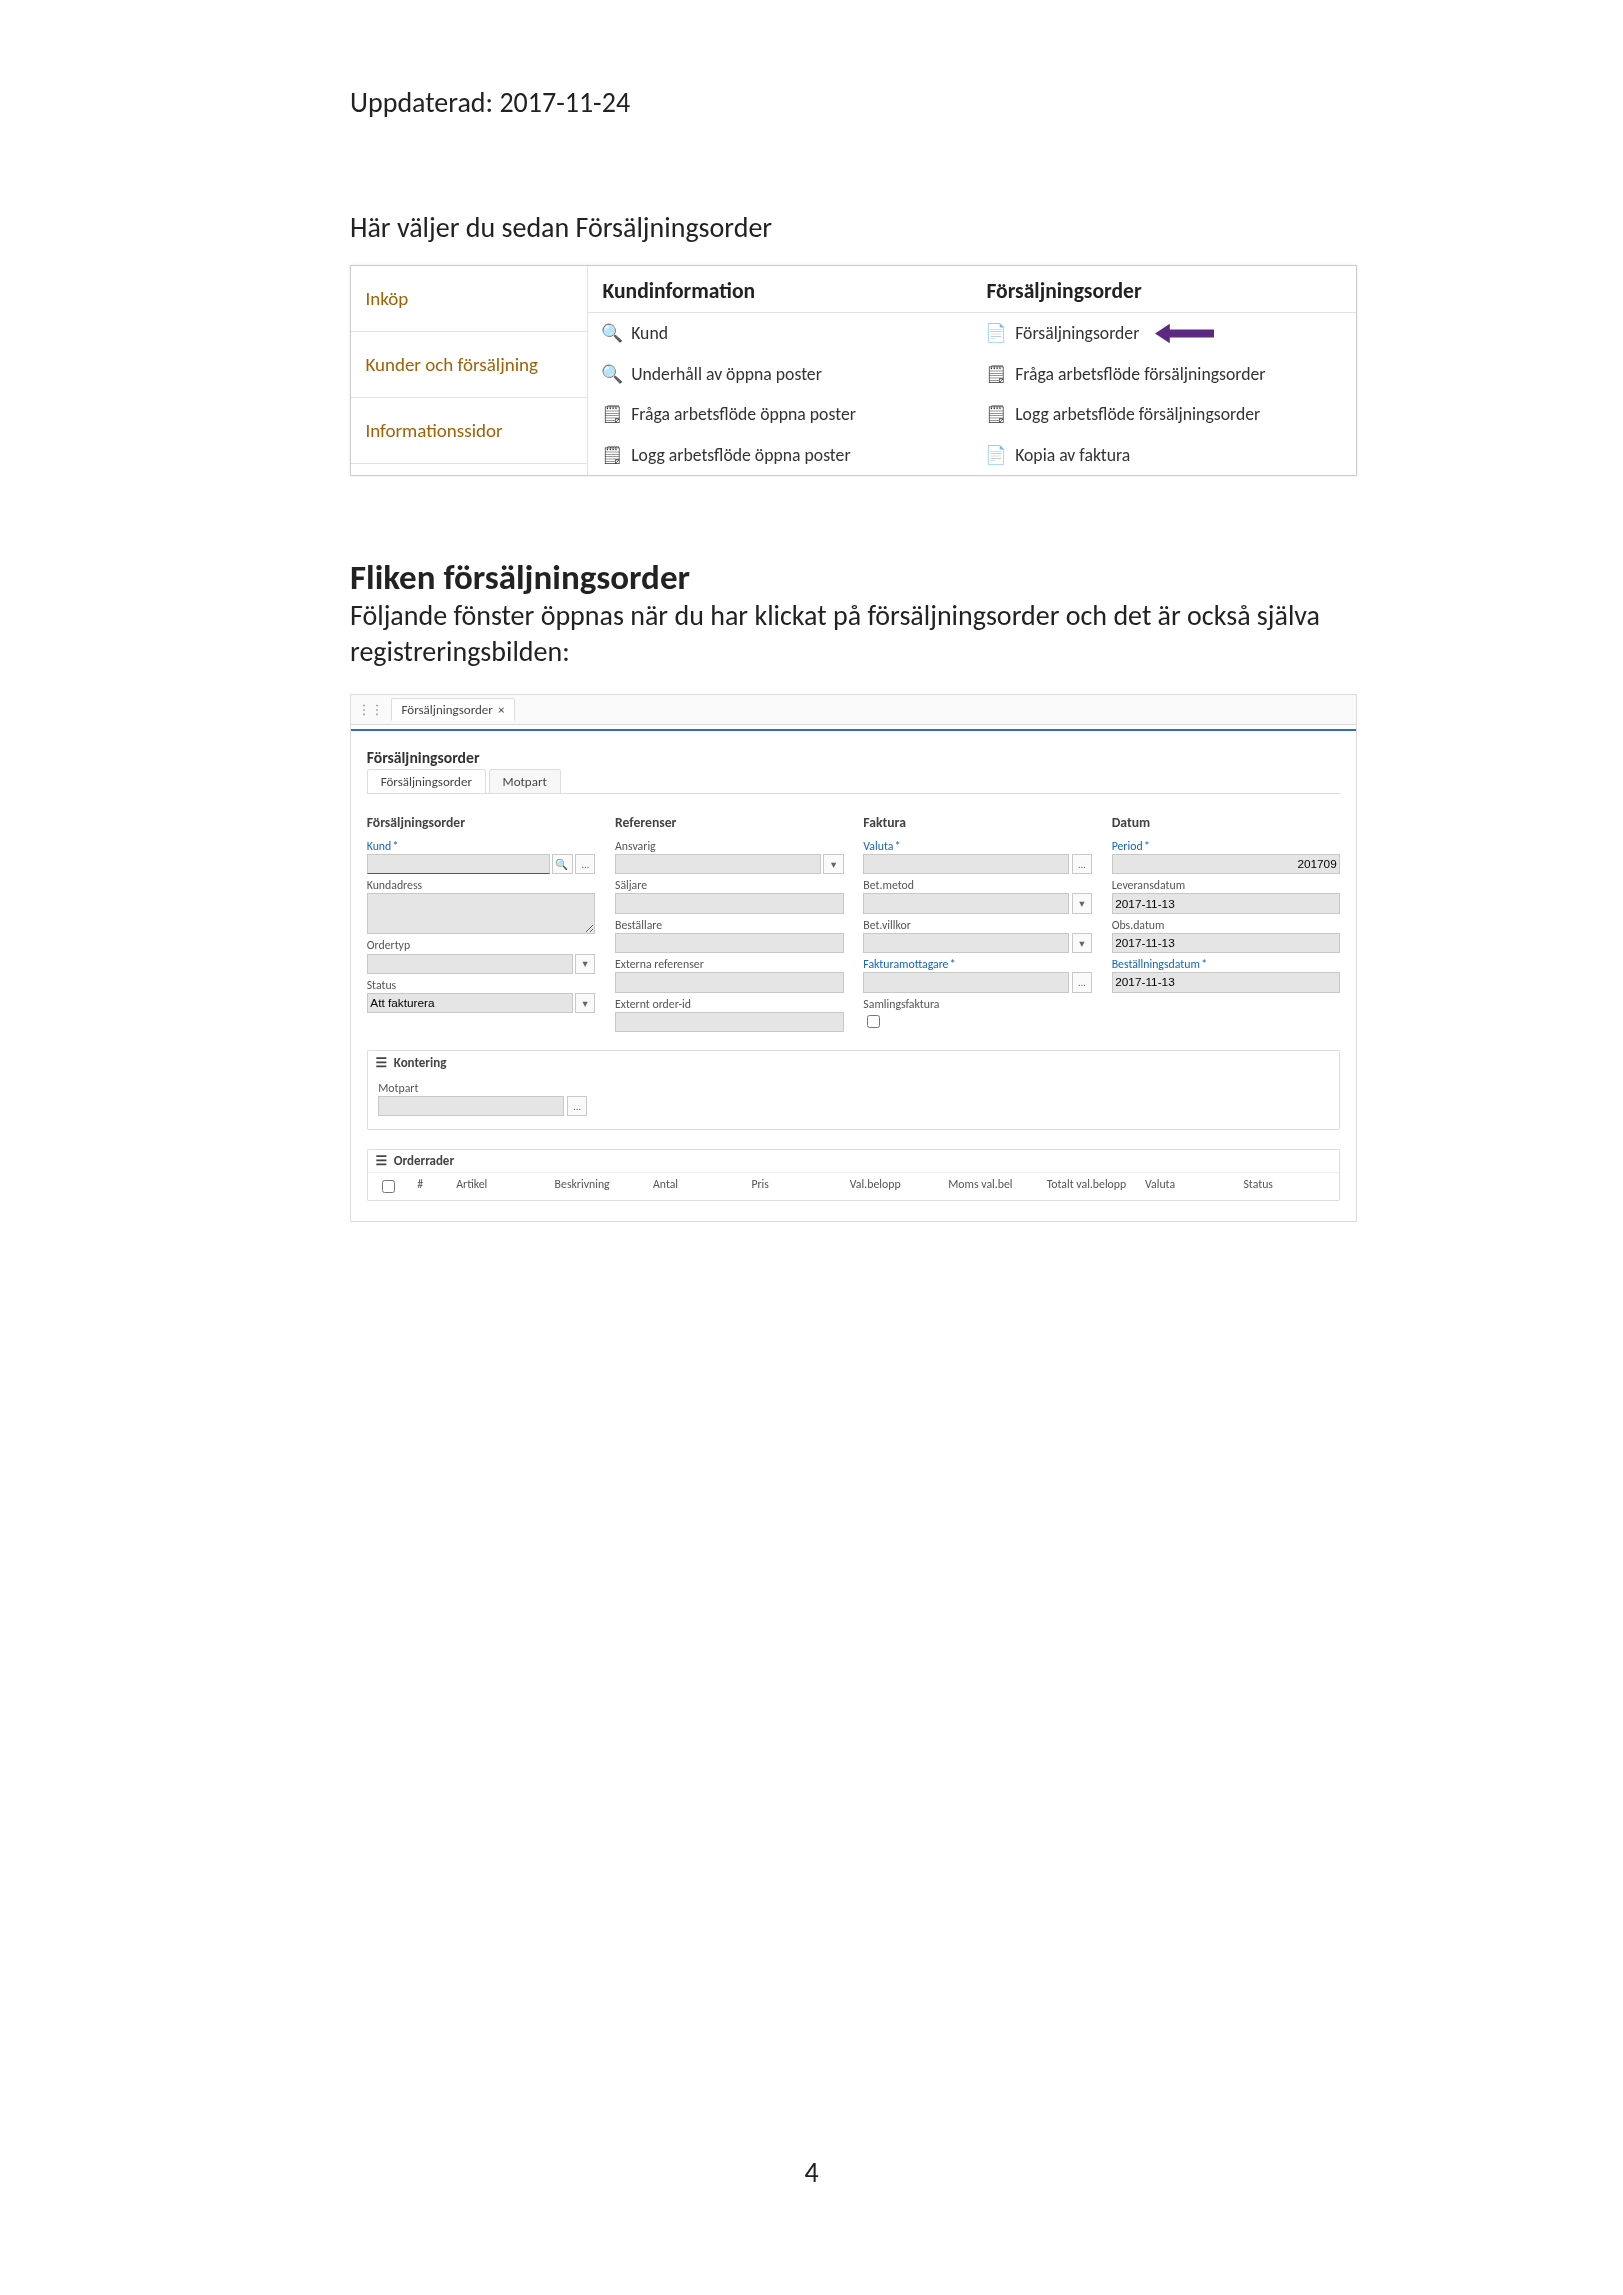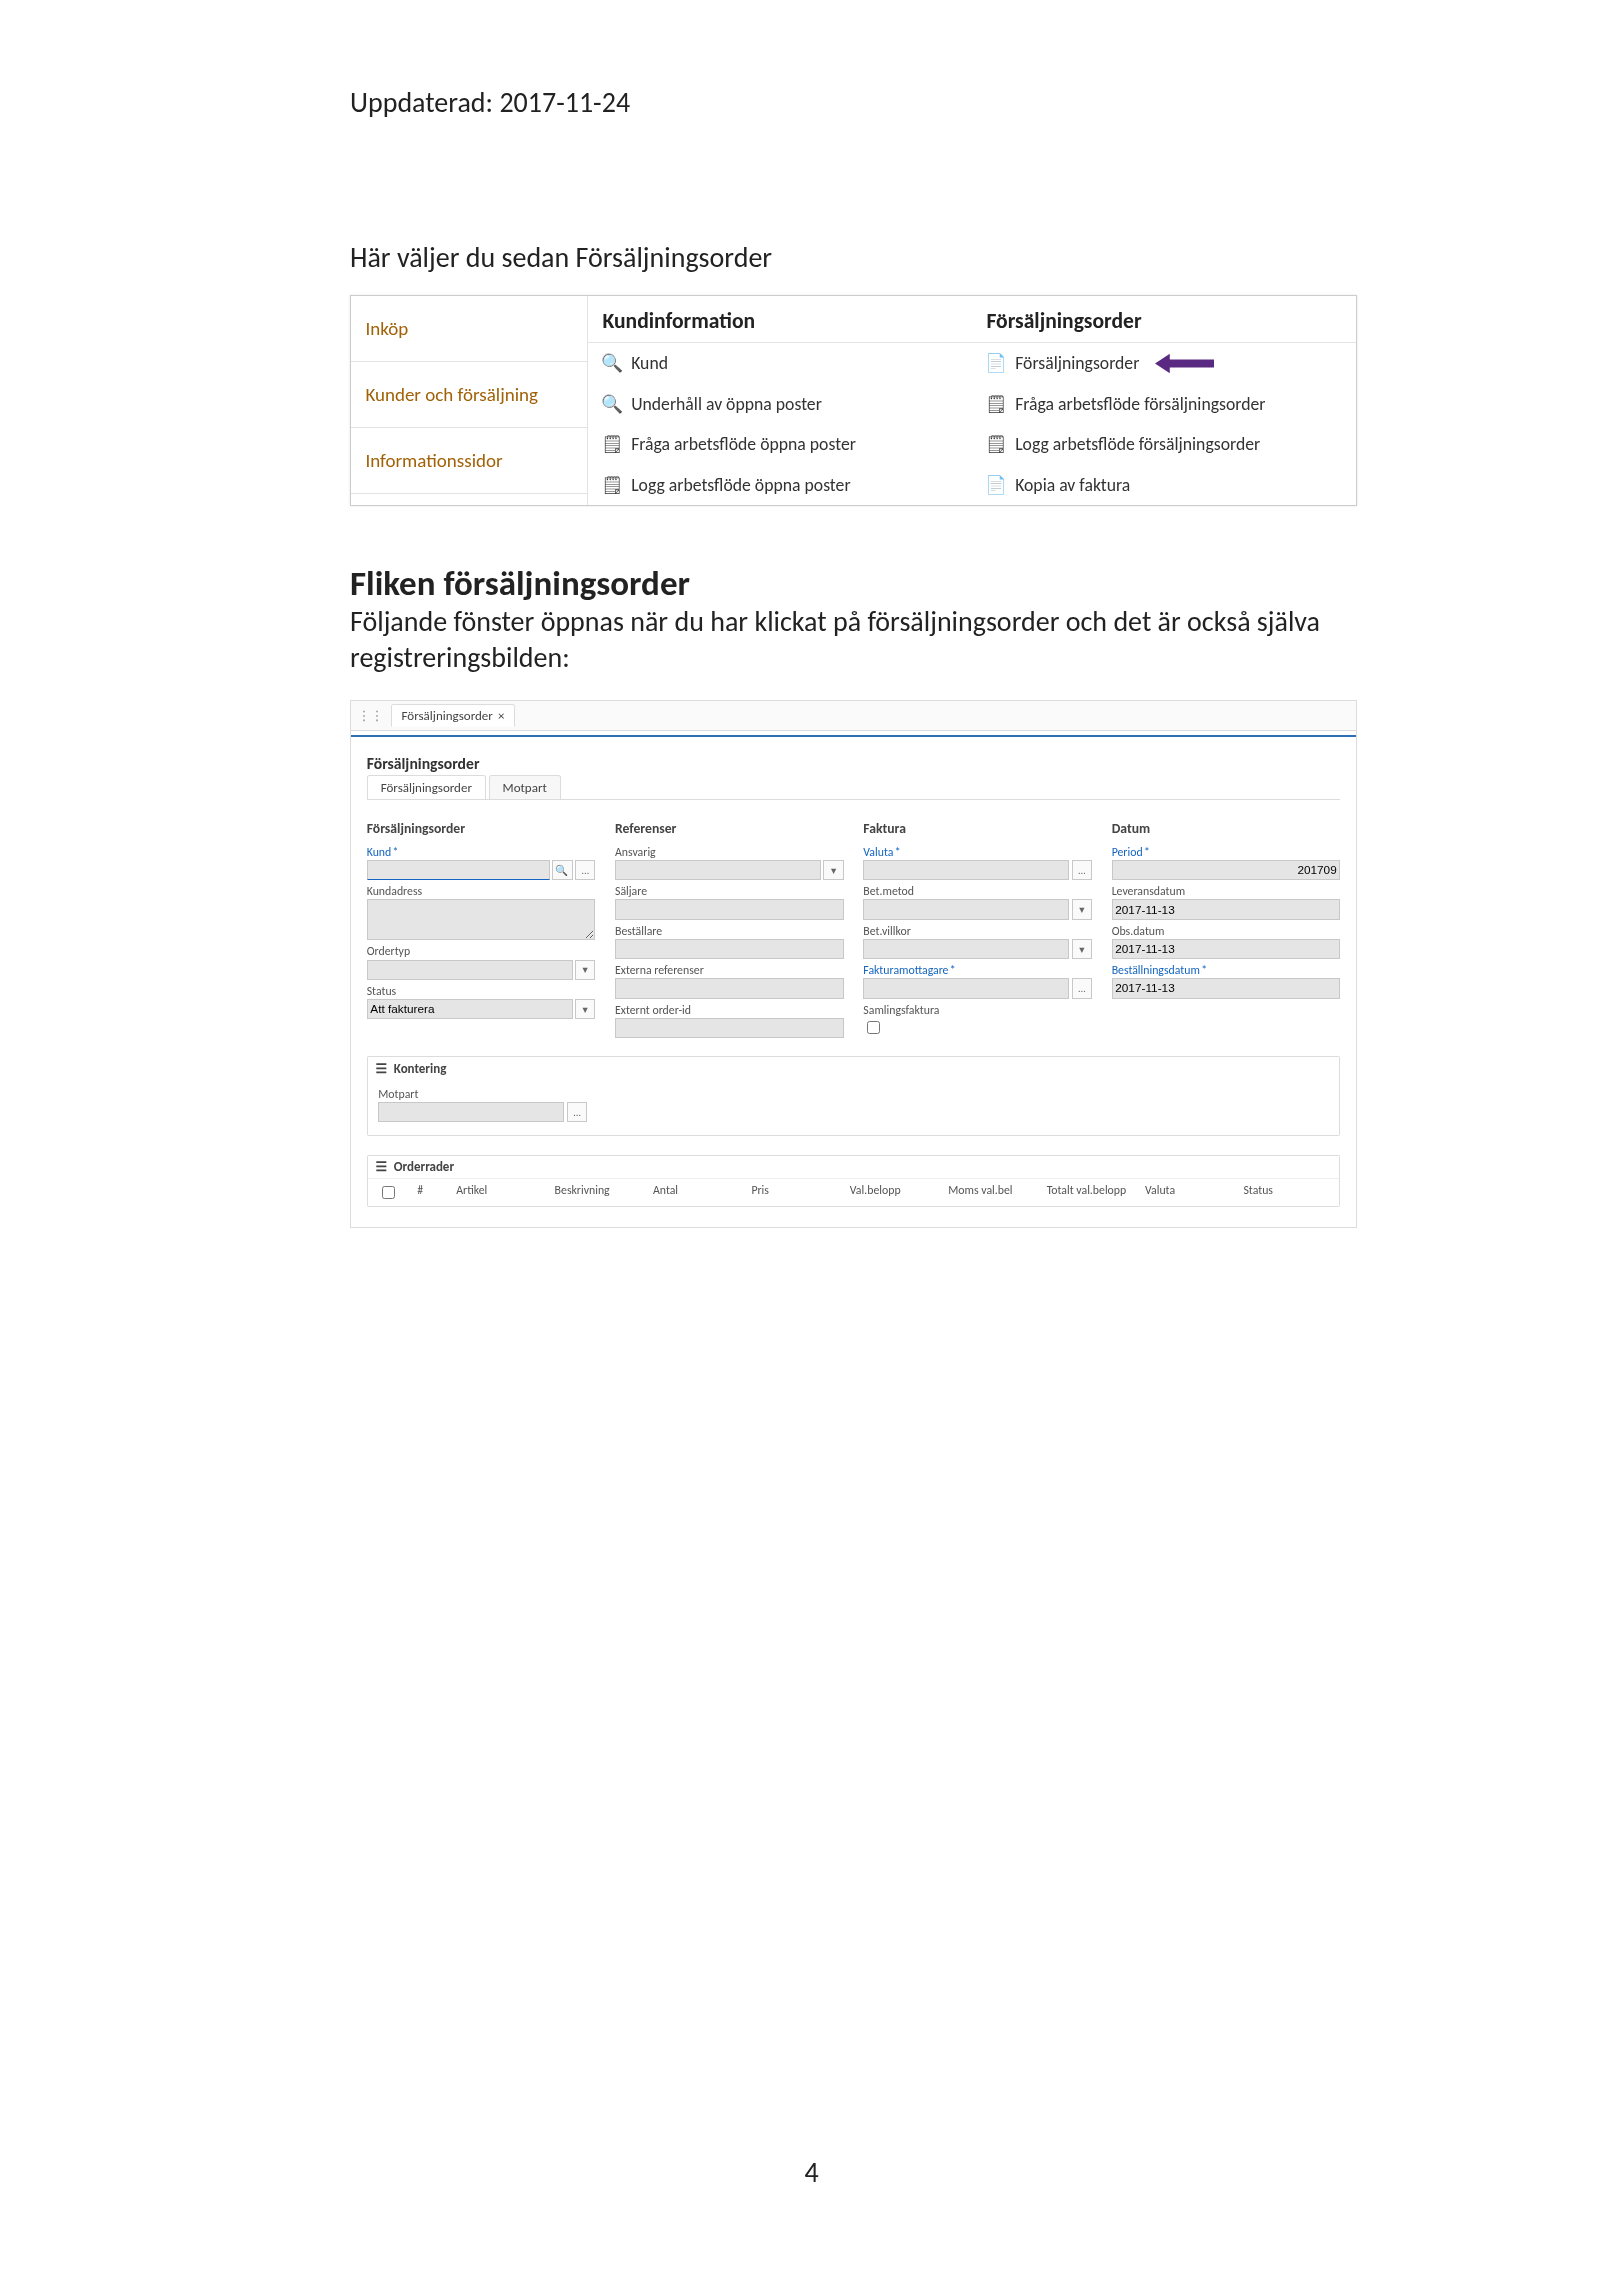--- a/index.html
+++ b/index.html
@@ -13,22 +13,22 @@
     background: #fff;
     position: relative;
   }
   .page {
     position: absolute;
     left: 350px;
     right: 266px;
     top: 85px;
   }
   .updated { font-size: 28px; }
-  .instr { margin-top: 120px; font-size: 28px; }
-  .section-title { font-weight: 700; font-size: 35px; margin-top: 56px; }
+  .instr { margin-top: 90px; font-size: 28px; }
+  .section-title { font-weight: 700; font-size: 35px; margin-top: 80px; }
   .body-text { font-size: 28px; line-height: 1.3; }
   .pgnum {
     position: absolute;
     bottom: 105px;
     left: 0;
     width: 1623px;
     text-align: center;
     font-size: 28px;
   }
 

